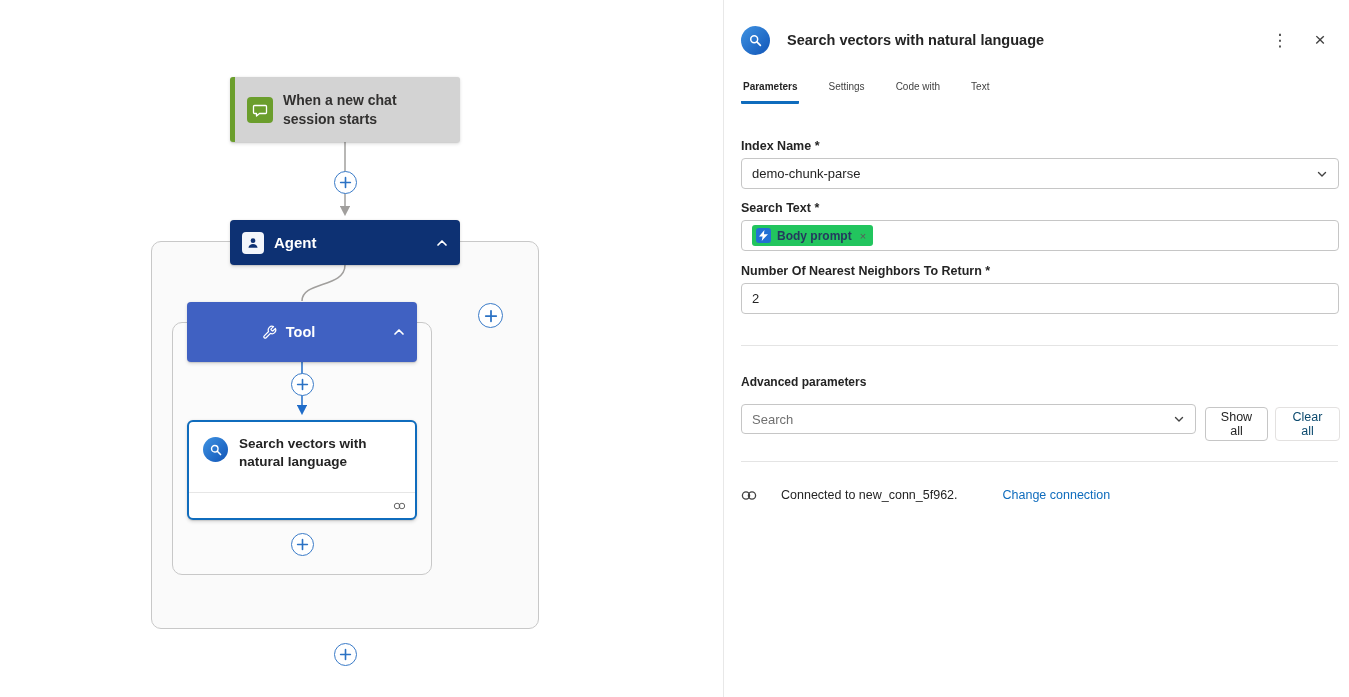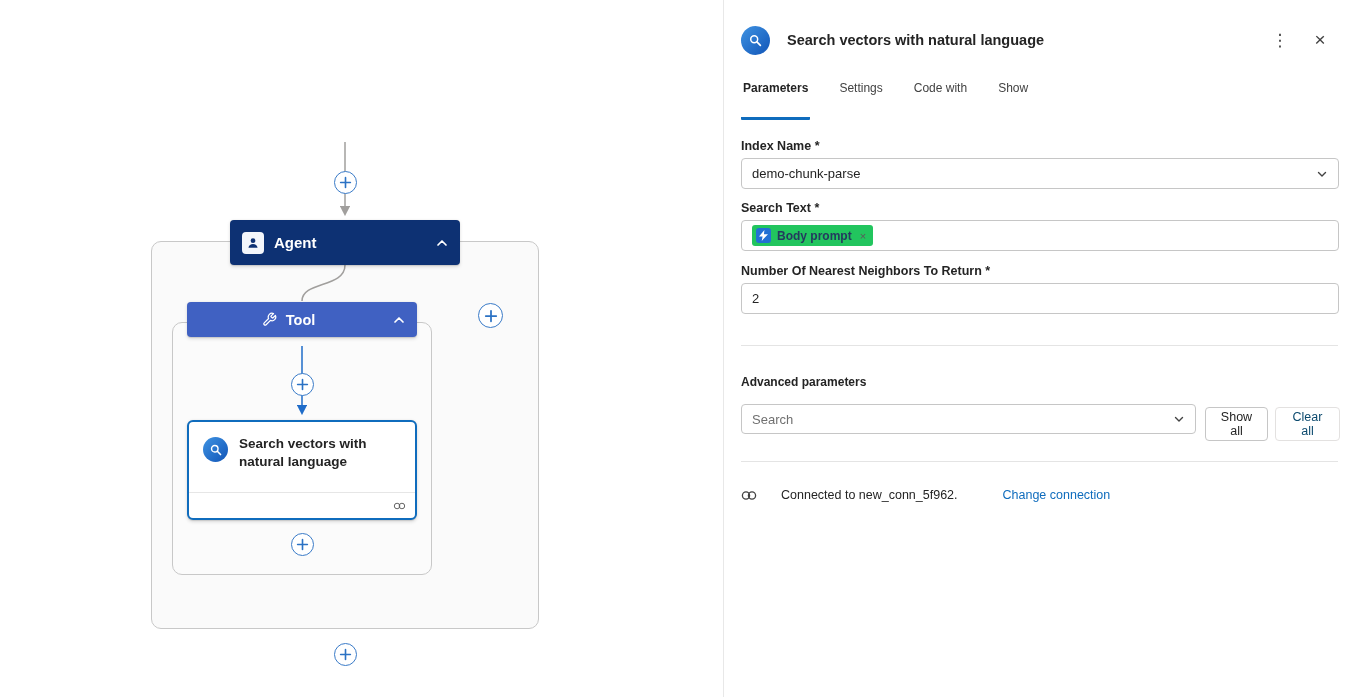--- a/index.html
+++ b/index.html
@@ -41,21 +41,21 @@
     background:#0d3173; color:#fff; padding:0 12px; gap:10px; border-radius:4px;justify-content:space-between;
   }
   .agent-card .agent-icon {
     width:22px; height:22px; border-radius:4px; background:#f3f6fb; flex:0 0 auto;
     display:flex; align-items:center; justify-content:center;
   }
   .agent-card .title { font-size:15px; font-weight:700; }
   .card .chev { margin-left:auto; display:flex; align-items:center; }
 
   .tool-card {
-    left:187px; top:302px; width:230px; height:35px;
+    left:187px; top:302px; width:230px; height:60px;
     background:#4061c2; color:#fff; padding:0 12px; border-radius:4px;
   }
   .tool-card .center-group { display:flex; align-items:center; gap:9px; margin:0 auto; padding-left:24px; }
   .tool-card .title { font-size:14.5px; font-weight:700; }
 
   .action-card {
     left:187px; top:420px; width:230px; height:100px;
     background:#ffffff; border:2px solid #0f6cbd; border-radius:6px;
     align-items:flex-start; padding:13px 12px 0 14px; gap:11px;
   }
@@ -88,21 +88,21 @@
     display:flex; align-items:center; justify-content:center; flex:0 0 auto;
   }
   .panel-title { font-size:14.5px; font-weight:700; color:#242424; margin-left:17px; }
   .hdr-actions { margin-left:auto; display:flex; align-items:center; gap:16px; }
   .icon-btn { width:24px; height:24px; display:flex; align-items:center; justify-content:center;
     color:#424242; cursor:pointer; border-radius:4px; background:transparent; border:none; }
   .icon-btn.kebab { font-size:17px; }
   .icon-btn.close { font-size:19px; }
 
   .tabs { position:absolute; left:17px; top:79px; display:flex; gap:27px; }
-  .tab { font-size:12px; color:#424242; padding:2px 2px 22px 2px; cursor:pointer; border-bottom:3px solid transparent; }
+  .tab { font-size:10px; color:#424242; padding:2px 2px 9px 2px; cursor:pointer; border-bottom:3px solid transparent; }
   .tab.active { font-weight:700; color:#242424; border-bottom:3px solid #0f6cbd; border-radius:1px; }
 
   .field-label { position:absolute; left:17px; font-size:12.5px; font-weight:700; color:#242424; }
 
   .field-box {
     position:absolute; left:17px; width:598px; height:31px;
     border:1px solid #c6c6c6; border-radius:4px; background:#fff;
     display:flex; align-items:center; padding:0 10px; font-size:13px; color:#242424;
   }
   .field-box.select { cursor:pointer; justify-content:space-between; }
@@ -163,20 +163,28 @@
       </marker>
       <marker id="arrow-blue" viewBox="0 0 10 10" refX="7" refY="5" markerWidth="7" markerHeight="7" orient="auto-start-reverse">
         <path d="M0,0 L10,5 L0,10 z" fill="#1f6cc9"></path>
       </marker>
     </defs>
     <path d="M345,142 L345,213" stroke="#a19f9d" stroke-width="1.5" fill="none" marker-end="url(#arrow-gray)"></path>
     <path d="M345,265 C345,288 302,281 302,301" stroke="#a19f9d" stroke-width="1.5" fill="none"></path>
     <path d="M302,346 L302,412" stroke="#1f6cc9" stroke-width="1.5" fill="none" marker-end="url(#arrow-blue)"></path>
   </svg>
 
+  <div class="card trigger-card">
+    <span class="trig-icon">
+      <svg width="16" height="16" viewBox="0 0 16 16">
+        <path d="M2.5 3.5h11a1 1 0 0 1 1 1v6a1 1 0 0 1-1 1h-6l-3 2.5v-2.5h-2a1 1 0 0 1-1-1v-6a1 1 0 0 1 1-1z" fill="none" stroke="#ffffff" stroke-width="1.3" stroke-linejoin="round"></path>
+      </svg>
+    </span>
+    <span class="title">When a new chat session starts</span>
+  </div>
 
   <button class="plus-btn" style="left:334px; top:171px;">
     <svg width="13" height="13" viewBox="0 0 12 12">
       <path d="M6 1.5 V10.5 M1.5 6 H10.5" stroke="#2b72c4" stroke-width="1.5" stroke-linecap="round"></path>
     </svg>
   </button>
 
   <div class="card agent-card">
     <span class="agent-icon">
       <svg width="14" height="14" viewBox="0 0 16 16">
@@ -263,21 +271,21 @@
     <span class="hdr-actions">
       <button class="icon-btn kebab">⋮</button>
       <button class="icon-btn close">×</button>
     </span>
   </div>
 
   <nav class="tabs">
     <span class="tab active">Parameters</span>
     <span class="tab">Settings</span>
     <span class="tab">Code with</span>
-    <span class="tab">Show</span>
+    <span class="tab">Text</span>
   </nav>
 
   <label class="field-label" style="top:139px;">Index Name *</label>
   <div class="field-box select" style="top:158px;">
     <span>demo-chunk-parse</span>
     <span class="chev-gray">
       <svg width="12" height="12" viewBox="0 0 12 12">
         <polyline points="2.5,4.5 6,8 9.5,4.5" fill="none" stroke="#424242" stroke-width="1.4" stroke-linecap="round" stroke-linejoin="round"></polyline>
       </svg>
     </span>

